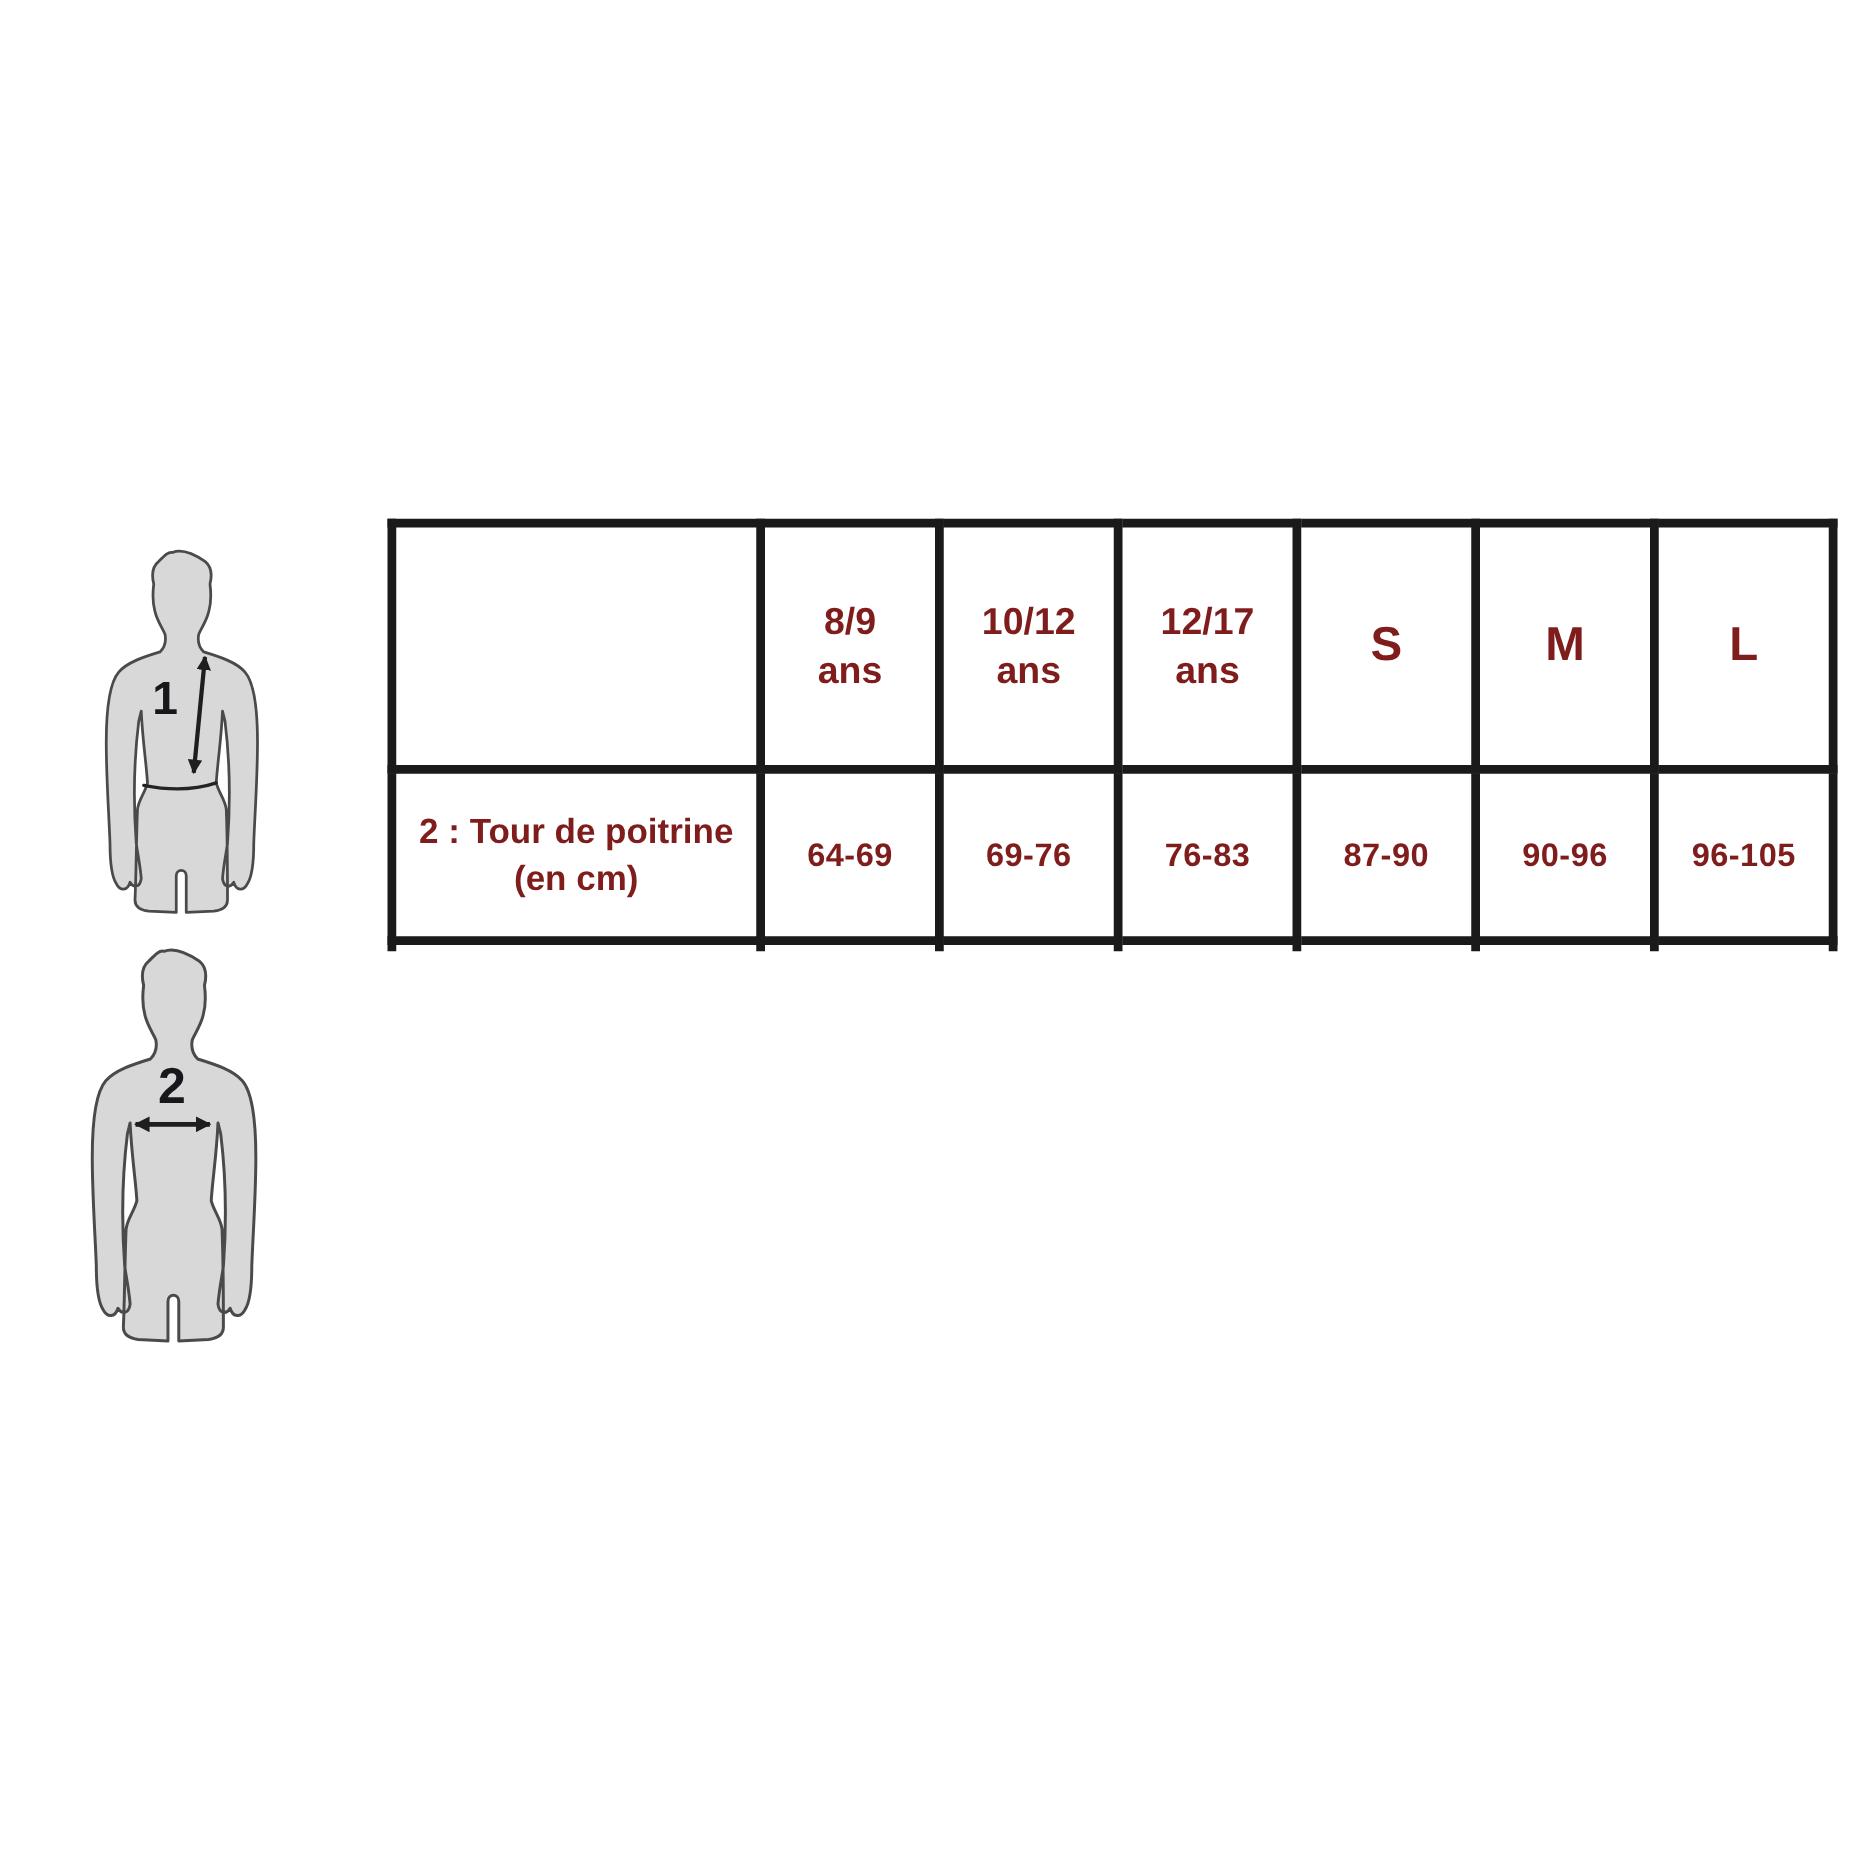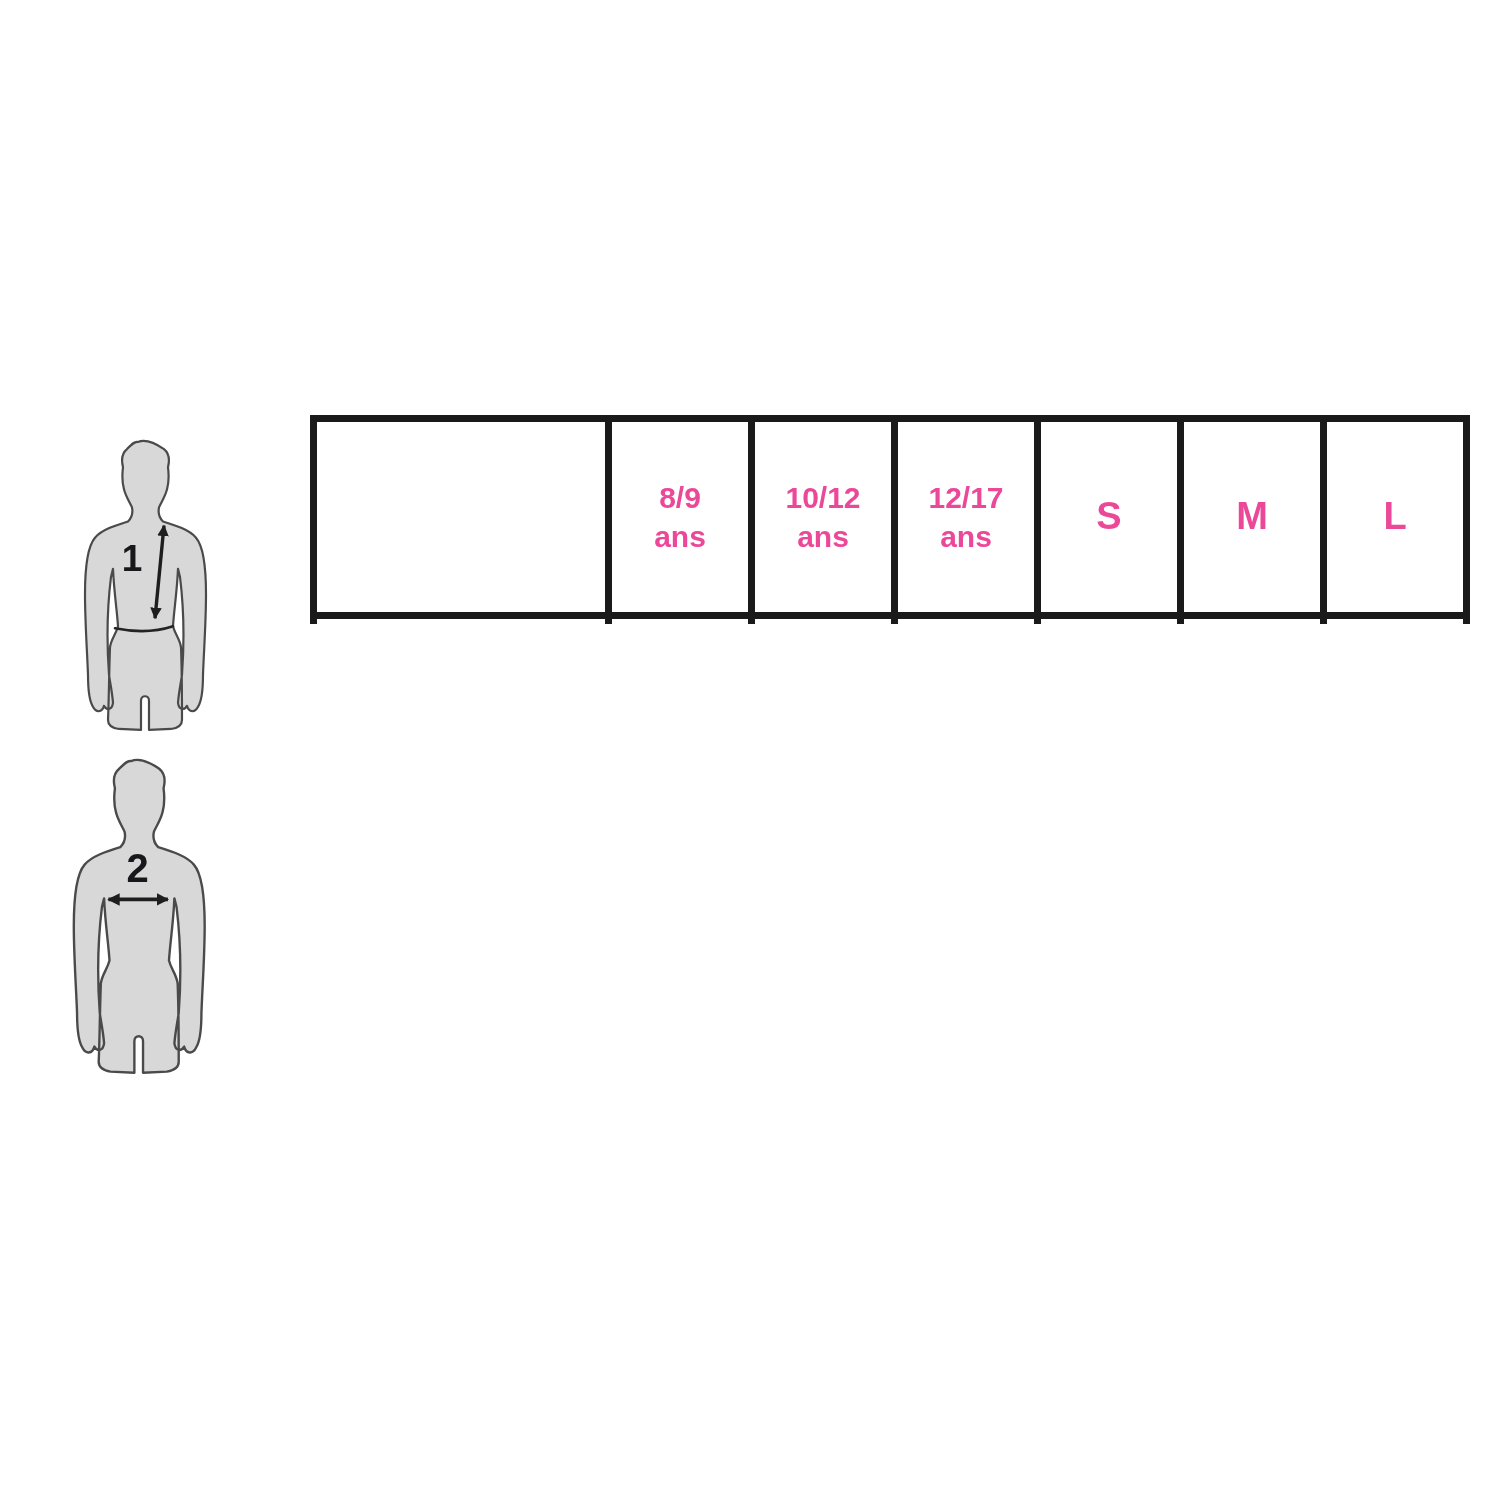--- a/index.html
+++ b/index.html
@@ -11,21 +11,21 @@
   
   .size-table{
     position:absolute;left:310px;top:415px;
     border-collapse:collapse;table-layout:fixed;
   }
   .size-table col.c-label{width:295px;}
   .size-table col.c-size{width:143px;}
   .size-table th,.size-table td{
     border:7px solid #1a1a1a;background:#ffffff;
     text-align:center;vertical-align:middle;
-    font-weight:bold;color:#ec4899;padding:0;
+    font-weight:bold;color:#7f1d1d;padding:0;
   }
   .head-row{height:197px;}
   .body-row{height:137px;}
   .blank{border:none;background:transparent;}
   .col-head{font-size:30px;line-height:1.3;white-space:pre-line;}
   .col-head.single{font-size:38px;}
   .row-label{font-size:28px;line-height:1.35;white-space:pre-line;padding:0 6px;}
   .val{font-size:26px;letter-spacing:0.4px;}
   .stub-row td{height:5px;border-bottom:none;}
 
@@ -110,20 +110,30 @@
       <th class="col-head">8/9
 ans</th>
       <th class="col-head">10/12
 ans</th>
       <th class="col-head">12/17
 ans</th>
       <th class="col-head single">S</th>
       <th class="col-head single">M</th>
       <th class="col-head single">L</th>
     </tr>
+    <tr class="body-row">
+      <th class="row-label">2 : Tour de poitrine
+(en cm)</th>
+      <td class="val">64-69</td>
+      <td class="val">69-76</td>
+      <td class="val">76-83</td>
+      <td class="val">87-90</td>
+      <td class="val">90-96</td>
+      <td class="val">96-105</td>
+    </tr>
     <tr class="stub-row">
       <td></td>
       <td></td>
       <td></td>
       <td></td>
       <td></td>
       <td></td>
       <td></td>
     </tr>
   </tbody>

